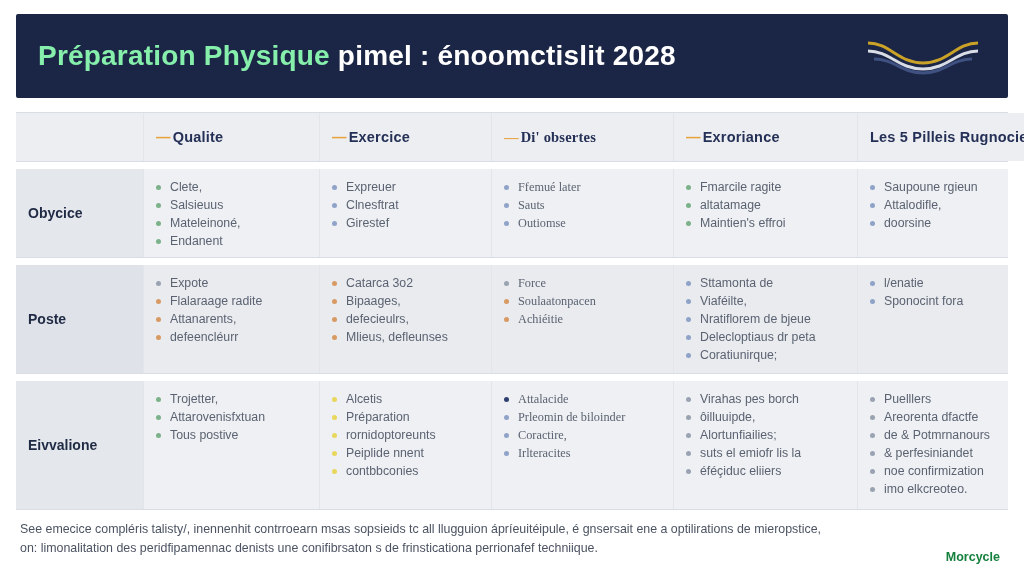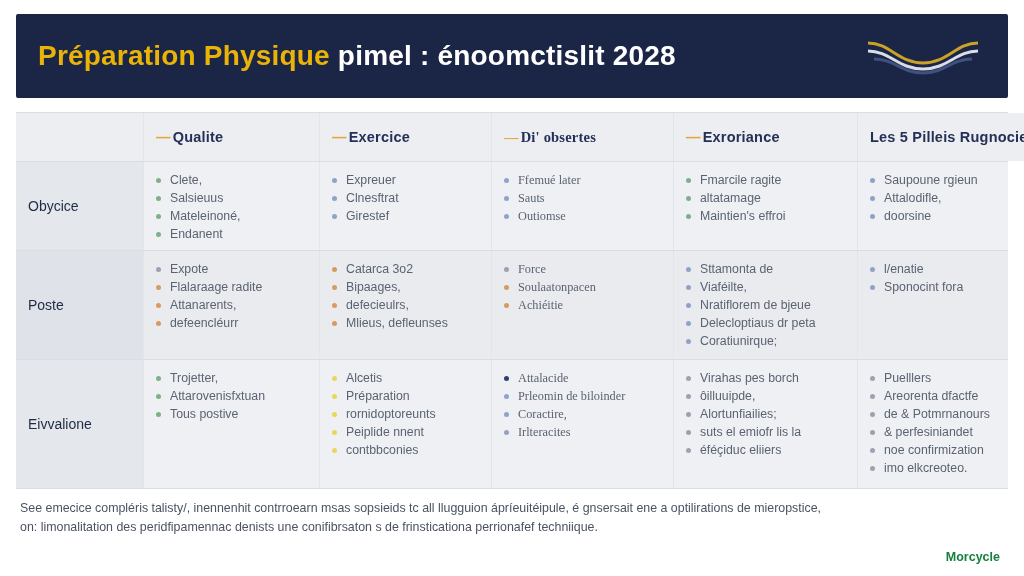--- a/index.html
+++ b/index.html
@@ -37,38 +37,39 @@
     box-sizing: border-box;
     flex: none;
   }
   .title {
     font-size: 28px;
     font-weight: bold;
     letter-spacing: 0.2px;
     white-space: nowrap;
     overflow: hidden;
   }
-  .title .t-accent { color: #eab308; }
+  .title .t-accent { color: #86efac; }
   .title .t-plain  { color: #ffffff; }
   .logo-wrap {
     position: absolute;
     right: 26px;
     top: 50%;
     transform: translateY(-50%);
     width: 118px;
     height: 46px;
   }
 
   
   .table {
     margin-top: 14px;
     flex: none;
     display: flex;
     flex-direction: column;
     border-top: 1px solid #d9dde4;
+    gap: 7px;
   }
   .row {
     display: flex;
     border-bottom: 1px solid #d9dde4;
   }
   .cell {
     box-sizing: border-box;
     border-right: 1px solid #e2e5ea;
     padding: 10px 12px;
   }
@@ -105,21 +106,21 @@
   .row-body .c0 {
     background: #e4e7ec;
     display: flex;
     align-items: center;
   }
   .row-body.alt .cell { background: #e9ebef; }
   .row-body.alt .c0 { background: #dfe2e8; }
 
   .row-label {
     font-size: 14px;
-    font-weight: normal;
+    font-weight: bold;
     color: #1f2a44;
   }
   .r1 { height: 88px; }
   .r2 { height: 108px; }
   .r3 { height: 128px; }
 
   ul.items {
     margin: 0;
     padding: 0;
     list-style: none;

